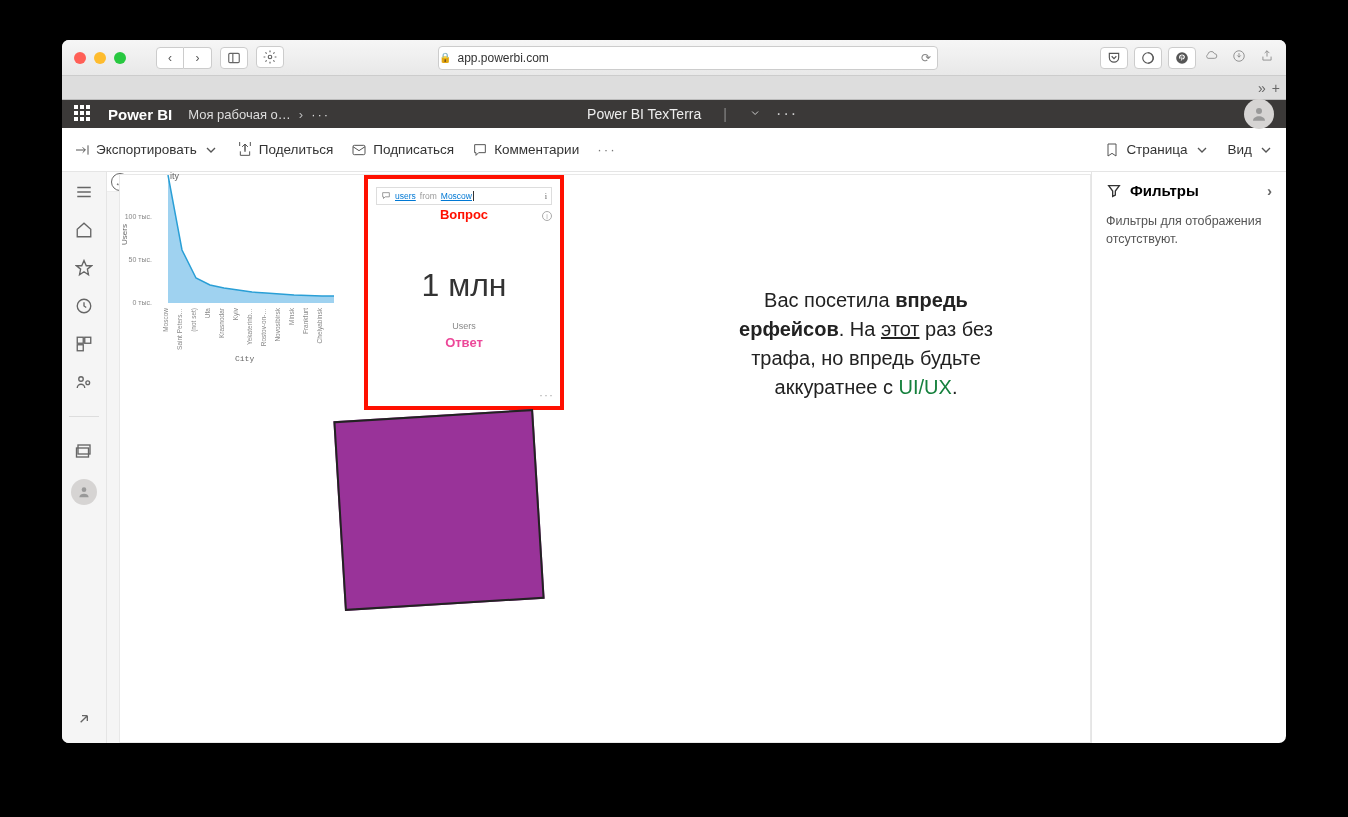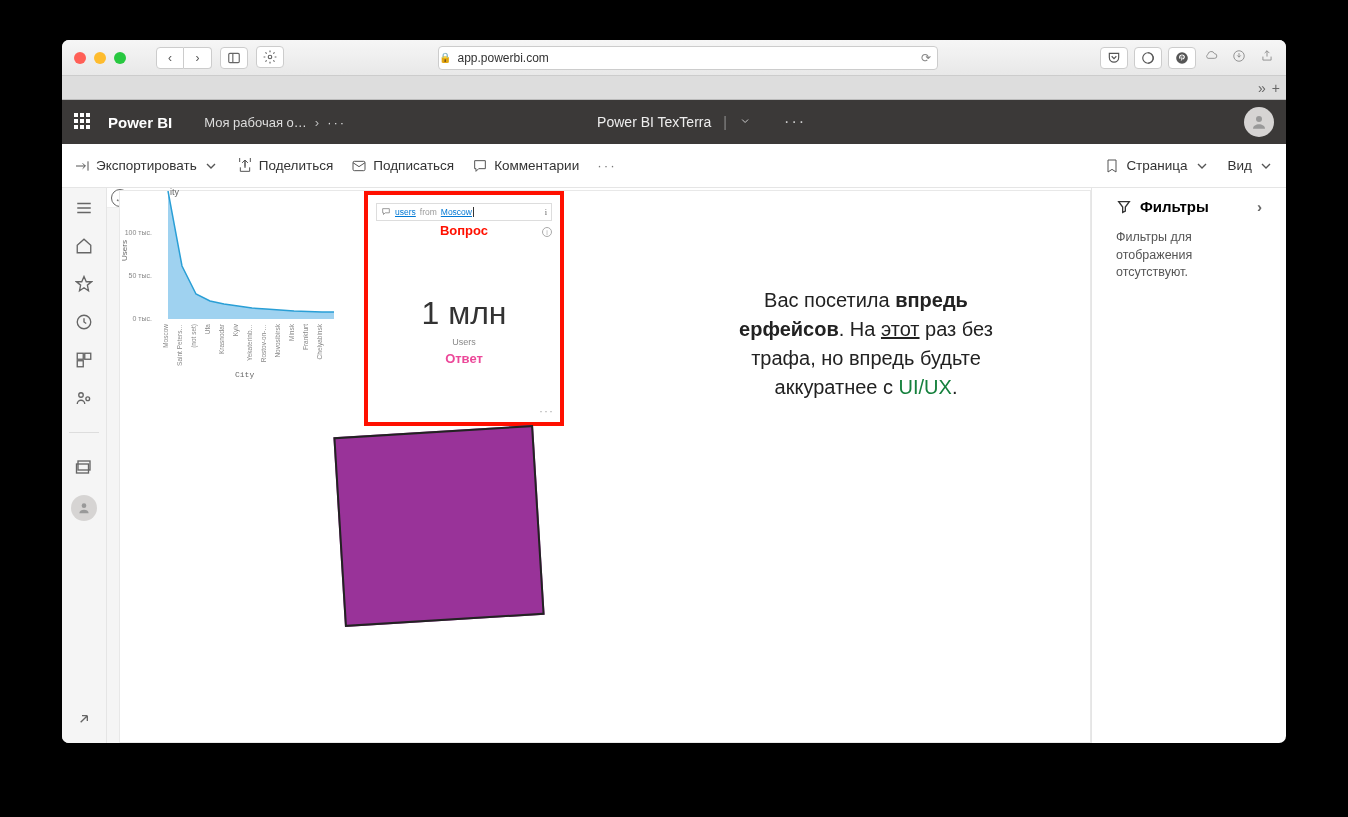--- a/index.html
+++ b/index.html
@@ -19,27 +19,27 @@
 .url-bar { flex: 1; max-width: 500px; height: 24px; background: #fff; border: 1px solid #ccc; border-radius: 4px; margin: 0 auto; display: flex; align-items: center; justify-content: center; gap: 6px; font-size: 12px; color: #333; }
 .lock { font-size: 10px; color: #888; }
 .refresh { margin-left: auto; font-size: 12px; color: #888; padding-right: 6px; }
 .tb-right { display: flex; gap: 6px; margin-left: 8px; }
 .tb-far-right { display: flex; gap: 14px; margin-left: auto; }
 .icon-svg { width: 14px; height: 14px; }
 
 .tab-strip { height: 24px; background: #ddd; border-bottom: 1px solid #bbb; display: flex; align-items: center; justify-content: flex-end; padding: 0 6px; gap: 6px; color: #666; font-size: 14px; }
 
 
-.pbi-header { height: 44px; background: #3b3938; display: flex; align-items: center; padding: 0 12px; gap: 16px; color: #fff; }
+.pbi-header { height: 28px; background: #3b3938; display: flex; align-items: center; padding: 0 12px; gap: 16px; color: #fff; }
 .waffle { width: 18px; height: 18px; display: grid; grid-template-columns: repeat(3,4px); grid-template-rows: repeat(3,4px); gap: 2px; }
 .waffle div { background: #fff; }
 .pbi-title { font-weight: 600; font-size: 15px; }
-.breadcrumb { font-size: 13px; color: #ddd; display: flex; align-items: flex-start; gap: 8px; margin-left: 16px; }
+.breadcrumb { font-size: 13px; color: #ddd; display: flex; align-items: flex-start; gap: 8px; }
 .chevr { color: #bbb; }
-.report-name { position: absolute; left: 50%; transform: translateX(-50%); font-size: 14px; color: #eee; display: flex; align-items: flex-start; gap: 12px; }
+.report-name { position: absolute; left: 50%; transform: translateX(-50%); font-size: 14px; color: #eee; display: flex; align-items: flex-start; gap: 22px; }
 .report-name .divider { color: #888; }
 .avatar { width: 30px; height: 30px; border-radius: 50%; background: #d6d4d3; display: flex; align-items: center; justify-content: center; color: #777; margin-left: auto; }
 
 
 .action-bar { height: 44px; border-bottom: 1px solid #e5e5e5; display: flex; align-items: center; padding: 0 12px; gap: 18px; font-size: 13.5px; color: #333; }
 .ab-item { display: flex; align-items: center; gap: 6px; cursor: pointer; }
 .ab-item svg { width: 16px; height: 16px; }
 .ab-spacer { flex: 1; }
 .ab-reset-icon { width: 22px; height: 22px; border-radius: 50%; background: #f2c811; display: flex; align-items: center; justify-content: center; }
 
@@ -74,30 +74,30 @@
 
 .qa-card { position: absolute; left: 244px; top: 0; width: 200px; height: 235px; border: 4px solid #ff1000; background: #fff; }
 .qa-input-row { margin: 8px 8px 2px 8px; height: 18px; border: 1px solid #ddd; display: flex; align-items: center; padding: 0 4px; gap: 4px; font-size: 8.5px; position: relative; }
 .qa-input-row .speech { width: 10px; height: 10px; }
 .qa-input-row .qword { color: #0078d4; text-decoration: underline; }
 .qa-input-row .qfrom { color: #999; }
 .qa-input-row .qcity { color: #0078d4; text-decoration: underline; border-right: 1px solid #333; padding-right:1px; }
 .qa-input-row .qi { position: absolute; right: 4px; color: #666; font-family: serif; }
 .qa-label-q { text-align: center; color: #ff1000; font-size: 13px; font-weight: 600; margin-top: 2px; }
 .qa-info { position:absolute; right:8px; top:32px; width:10px; height:10px; border:1px solid #aaa; border-radius:50%; font-size:7px; color:#aaa; text-align:center; line-height:9px;}
-.qa-value { position: absolute; left: 0; right: 0; top: 100px; text-align: center; font-size: 32px; font-weight: 400; color: #333; }
+.qa-value { position: absolute; left: 0; right: 0; top: 88px; text-align: center; font-size: 32px; font-weight: 400; color: #333; }
 .qa-sub { position: absolute; left: 0; right: 0; top: 142px; text-align: center; font-size: 9px; color: #888; }
 .qa-label-a { position: absolute; left: 0; right: 0; top: 156px; text-align: center; color: #ec4899; font-size: 13px; font-weight: 600; }
 .qa-dots { position: absolute; right: 6px; bottom: 4px; color: #aaa; font-size: 12px; letter-spacing: 1px; }
 
 
 .purple-rect { position: absolute; left: 219px; top: 240px; width: 200px; height: 190px; background: #993399; border: 2px solid #222; transform: rotate(-3.5deg); }
 
 
-.filters { width: 195px; border-left: 1px solid #e5e5e5; padding: 10px 24px; }
+.filters { width: 195px; border-left: 1px solid #e5e5e5; padding: 10px 14px; }
 .filters-header { display: flex; align-items: center; gap: 8px; font-weight: 600; font-size: 15px; }
 .filters-header .collapse { margin-left: auto; color: #666; }
 .filters-empty { font-size: 12.5px; color: #555; margin-top: 14px; line-height: 1.4; }
 
 
 .overlay-text { position: absolute; left: 737px; top: 286px; width: 258px; font-size: 20px; color: #222; line-height: 1.45; text-align: center; font-family: Verdana, sans-serif; }
 .overlay-text .bold { font-weight: 700; }
 .overlay-text .u { text-decoration: underline; }
 .overlay-text .hl { color: #15803d; }
 

